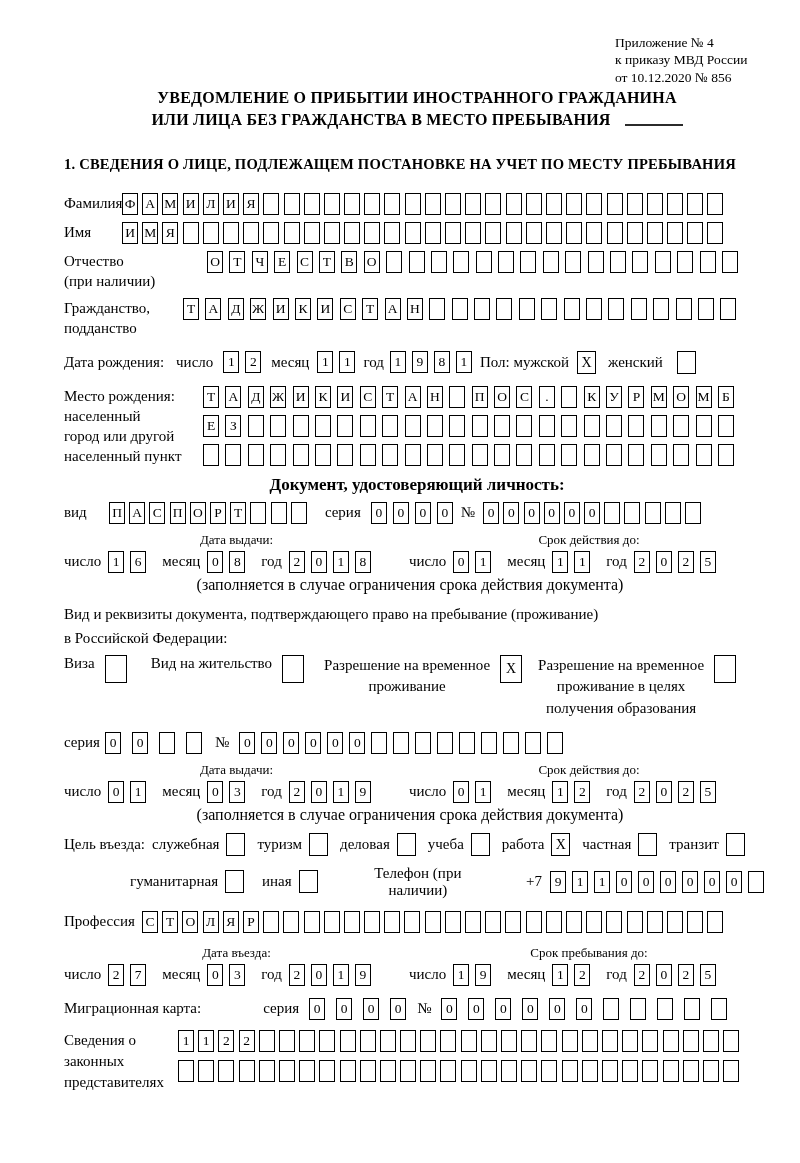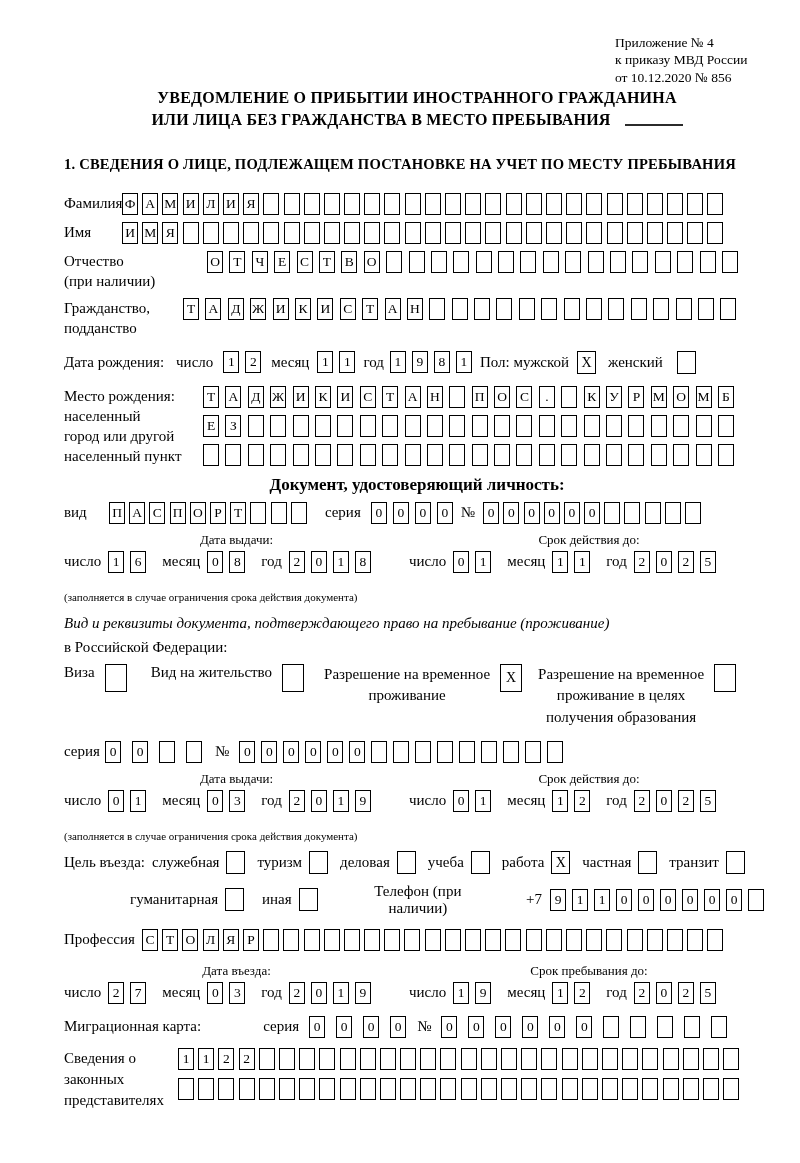--- a/index.html
+++ b/index.html
@@ -47,21 +47,21 @@
 
   .center-bold{font-weight:bold;text-align:center;font-size:17px;margin-top:10px;}
 
   .datecols{display:flex;margin-top:8px;}
   .dcol{width:345px;}
   .dcol.right{width:360px;}
   .dhead{text-align:center;font-size:13px;margin-bottom:3px;}
   .drow{display:flex;align-items:center;}
   .drow .dl{margin-right:7px;}
   .drow .cells{margin-right:10px;}
-  .note{text-align:left;padding-right:14px;font-size:11px;margin-top:18px;}
+  .note{text-align:center;padding-right:14px;font-size:16px;margin-top:3px;}
 
   .optrow{display:flex;align-items:flex-start;margin-top:8px;}
   .optcol{text-align:center;line-height:1.45;}
   .optrow .cbox{margin-left:10px;margin-right:14px;}
   .purp{display:flex;align-items:center;margin-top:9px;}
   .purp .plbl{margin-right:7px;text-align:center;}
   .purp .cbox{margin-right:12px;}
 
   .reps{display:flex;align-items:flex-start;margin-top:10px;}
   .replabels{width:114px;line-height:1.42;flex:none;}
@@ -419,21 +419,21 @@
             <span class="cell">2</span>
             <span class="cell">0</span>
             <span class="cell">2</span>
             <span class="cell">5</span>
           </span>
       </div>
     </div>
   </div>
   <div class="note">(заполняется в случае ограничения срока действия документа)</div>
 
-  <div class="mt12" style="font-style:italic;">Вид и реквизиты документа, подтверждающего право на пребывание (проживание)</div>
+  <div class="mt12" style="">Вид и реквизиты документа, подтверждающего право на пребывание (проживание)</div>
   <div style="margin-top:7px;">в Российской Федерации:</div>
 
   <div class="optrow">
     <span>Виза</span>
     <span class="cbox big" style="margin-right:24px;"></span>
     <span>Вид на жительство</span>
     <span class="cbox big" style="margin-right:20px;"></span>
     <span class="optcol">
       <div>Разрешение на временное</div>
       <div>проживание</div>

